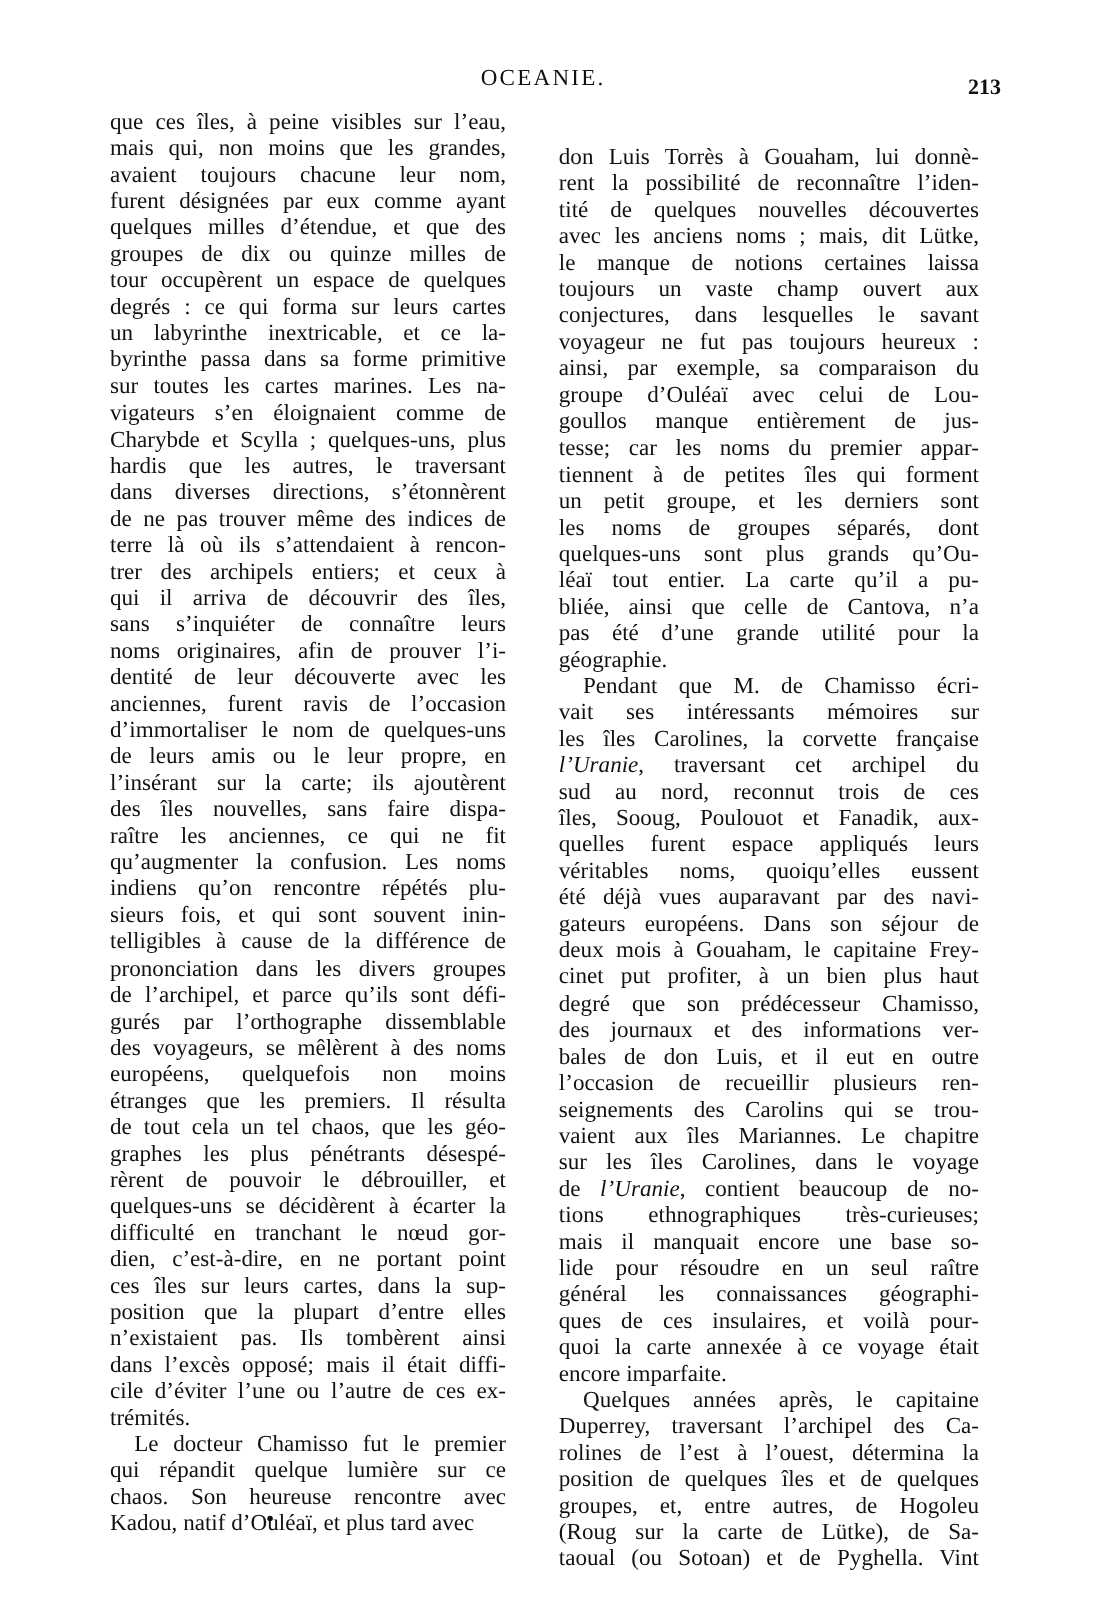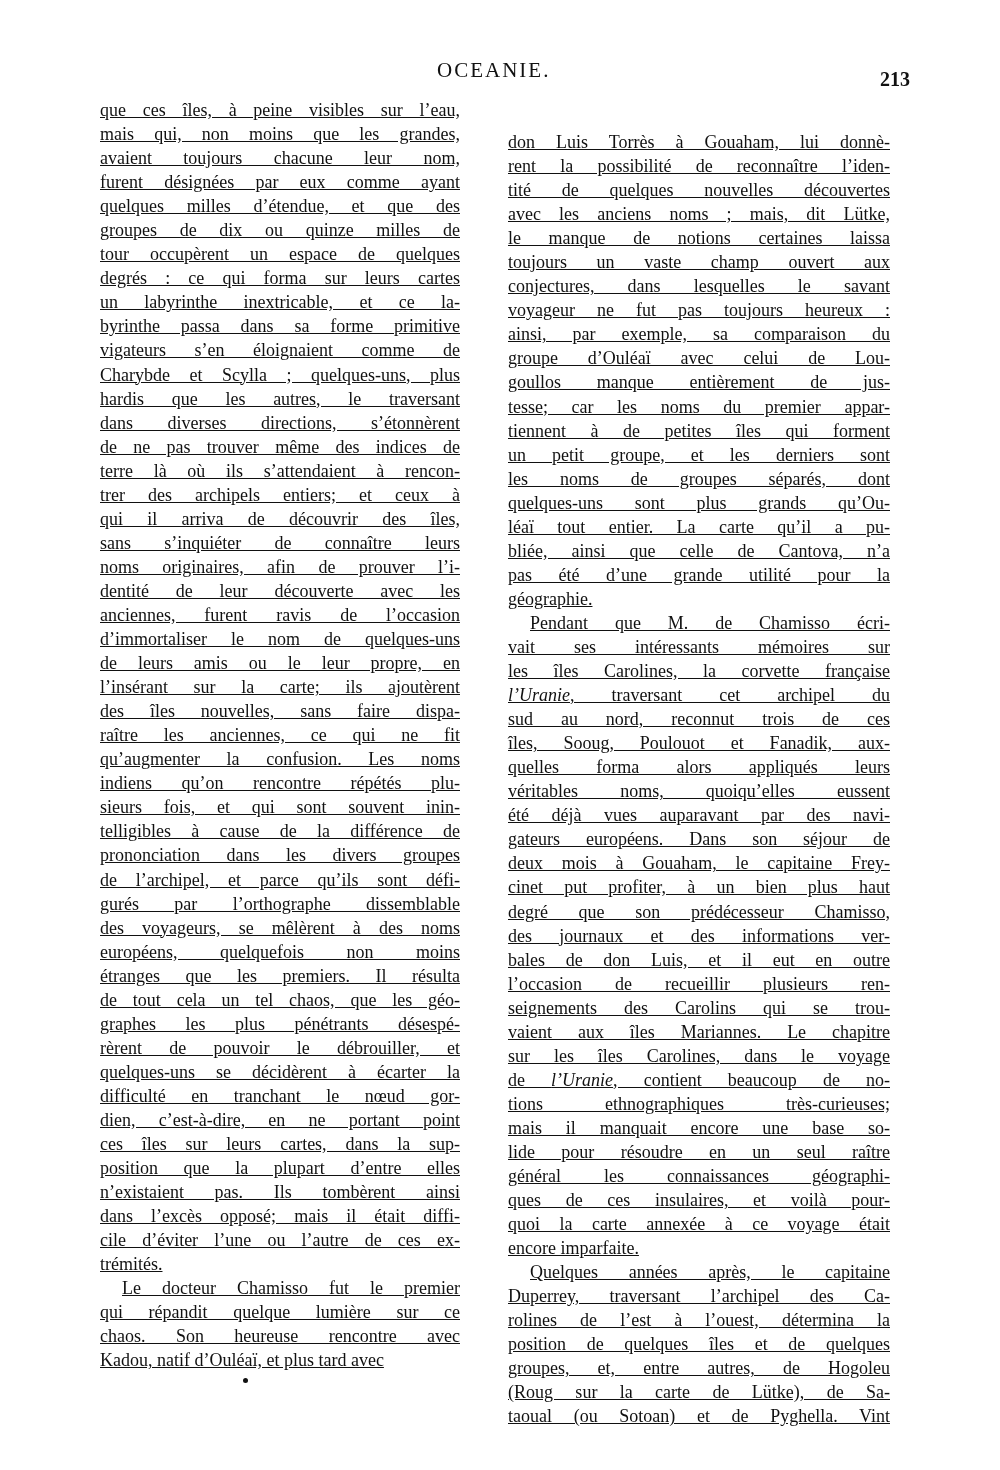--- a/index.html
+++ b/index.html
@@ -1,20 +1,20 @@
 <!DOCTYPE html>
 <html><head>
   <meta charset="utf-8">
   <style>
     html, body { margin: 0; padding: 0; background: #ffffff; }
     body { width: 1000px; height: 1470px; position: relative; overflow: hidden; color: #111; font-family: "DejaVu Serif", "Liberation Serif", serif; }
     .header { position: absolute; top: 58px; left: 0; width: 824px; height: 30px; }
     .running-title { position: absolute; left: 437px; top: 0; font-size: 21px; letter-spacing: 2px; font-family: "Liberation Serif", serif; font-weight: normal; }
     .page-number { position: absolute; left: 880px; top: 10px; font-size: 20px; font-weight: bold; font-family: "Liberation Serif", serif; }
-    .col { position: absolute; top: 98px; font-family: "Liberation Serif", serif; font-size: 18px; line-height: 24.05px; text-decoration: underline; }
+    .col { position: absolute; top: 98px; font-family: "Liberation Serif", serif; font-size: 21px; line-height: 24.05px; }
     .col-left { left: 100px; width: 360px; }
     .col-right { left: 508px; width: 382px; margin-top: 32px; }
     .line { display: block; white-space: nowrap; text-align: justify; text-align-last: justify; height: 24.05px; }
     .line.last { text-align-last: left; }
     .line.indent { padding-left: 22px; }
     .line i { font-style: italic; }
     .mark { position: absolute; left: 243px; top: 1378px; width: 5px; height: 5px; background: #111; border-radius: 50%; }
   </style>
 </head>
 <body>
@@ -28,20 +28,21 @@
     <span class="line"><span>que ces îles, à peine visibles sur l’eau,</span></span>
     <span class="line"><span>mais qui, non moins que les grandes,</span></span>
     <span class="line"><span>avaient toujours chacune leur nom,</span></span>
     <span class="line"><span>furent désignées par eux comme ayant</span></span>
     <span class="line"><span>quelques milles d’étendue, et que des</span></span>
     <span class="line"><span>groupes de dix ou quinze milles de</span></span>
     <span class="line"><span>tour occupèrent un espace de quelques</span></span>
     <span class="line"><span>degrés : ce qui forma sur leurs cartes</span></span>
     <span class="line"><span>un labyrinthe inextricable, et ce la-</span></span>
     <span class="line"><span>byrinthe passa dans sa forme primitive</span></span>
+    <span class="line"><span>sur toutes les cartes marines. Les na-</span></span>
     <span class="line"><span>vigateurs s’en éloignaient comme de</span></span>
     <span class="line"><span>Charybde et Scylla ; quelques-uns, plus</span></span>
     <span class="line"><span>hardis que les autres, le traversant</span></span>
     <span class="line"><span>dans diverses directions, s’étonnèrent</span></span>
     <span class="line"><span>de ne pas trouver même des indices de</span></span>
     <span class="line"><span>terre là où ils s’attendaient à rencon-</span></span>
     <span class="line"><span>trer des archipels entiers; et ceux à</span></span>
     <span class="line"><span>qui il arriva de découvrir des îles,</span></span>
     <span class="line"><span>sans s’inquiéter de connaître leurs</span></span>
     <span class="line"><span>noms originaires, afin de prouver l’i-</span></span>
@@ -99,21 +100,21 @@
     <span class="line"><span>léaï tout entier. La carte qu’il a pu-</span></span>
     <span class="line"><span>bliée, ainsi que celle de Cantova, n’a</span></span>
     <span class="line"><span>pas été d’une grande utilité pour la</span></span>
     <span class="line last"><span>géographie.</span></span>
     <span class="line indent"><span>Pendant que M. de Chamisso écri-</span></span>
     <span class="line"><span>vait ses intéressants mémoires sur</span></span>
     <span class="line"><span>les îles Carolines, la corvette française</span></span>
     <span class="line"><i>l’Uranie</i><span>, traversant cet archipel du</span></span>
     <span class="line"><span>sud au nord, reconnut trois de ces</span></span>
     <span class="line"><span>îles, Sooug, Poulouot et Fanadik, aux-</span></span>
-    <span class="line"><span>quelles forma alors appliqués leurs</span></span>
+    <span class="line"><span>quelles furent espace appliqués leurs</span></span>
     <span class="line"><span>véritables noms, quoiqu’elles eussent</span></span>
     <span class="line"><span>été déjà vues auparavant par des navi-</span></span>
     <span class="line"><span>gateurs européens. Dans son séjour de</span></span>
     <span class="line"><span>deux mois à Gouaham, le capitaine Frey-</span></span>
     <span class="line"><span>cinet put profiter, à un bien plus haut</span></span>
     <span class="line"><span>degré que son prédécesseur Chamisso,</span></span>
     <span class="line"><span>des journaux et des informations ver-</span></span>
     <span class="line"><span>bales de don Luis, et il eut en outre</span></span>
     <span class="line"><span>l’occasion de recueillir plusieurs ren-</span></span>
     <span class="line"><span>seignements des Carolins qui se trou-</span></span>

